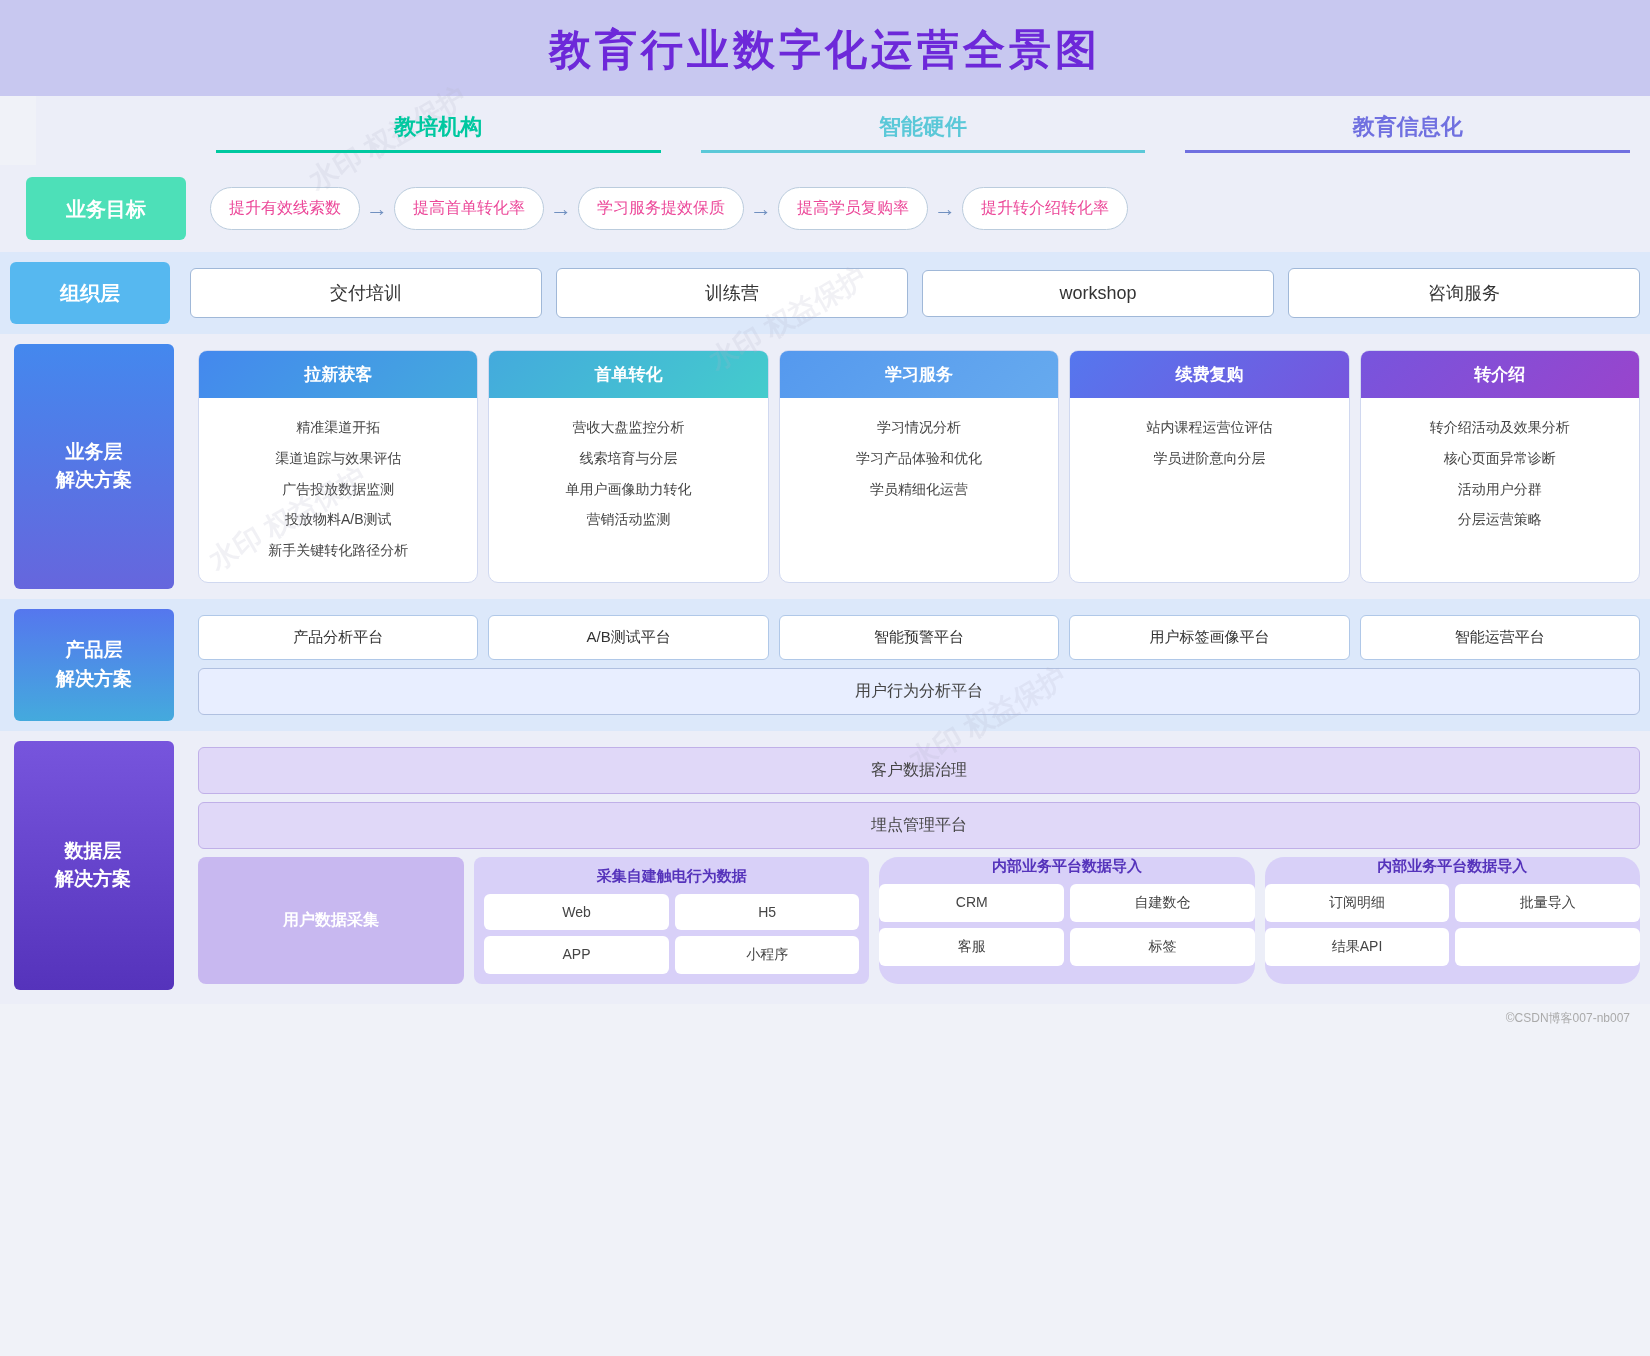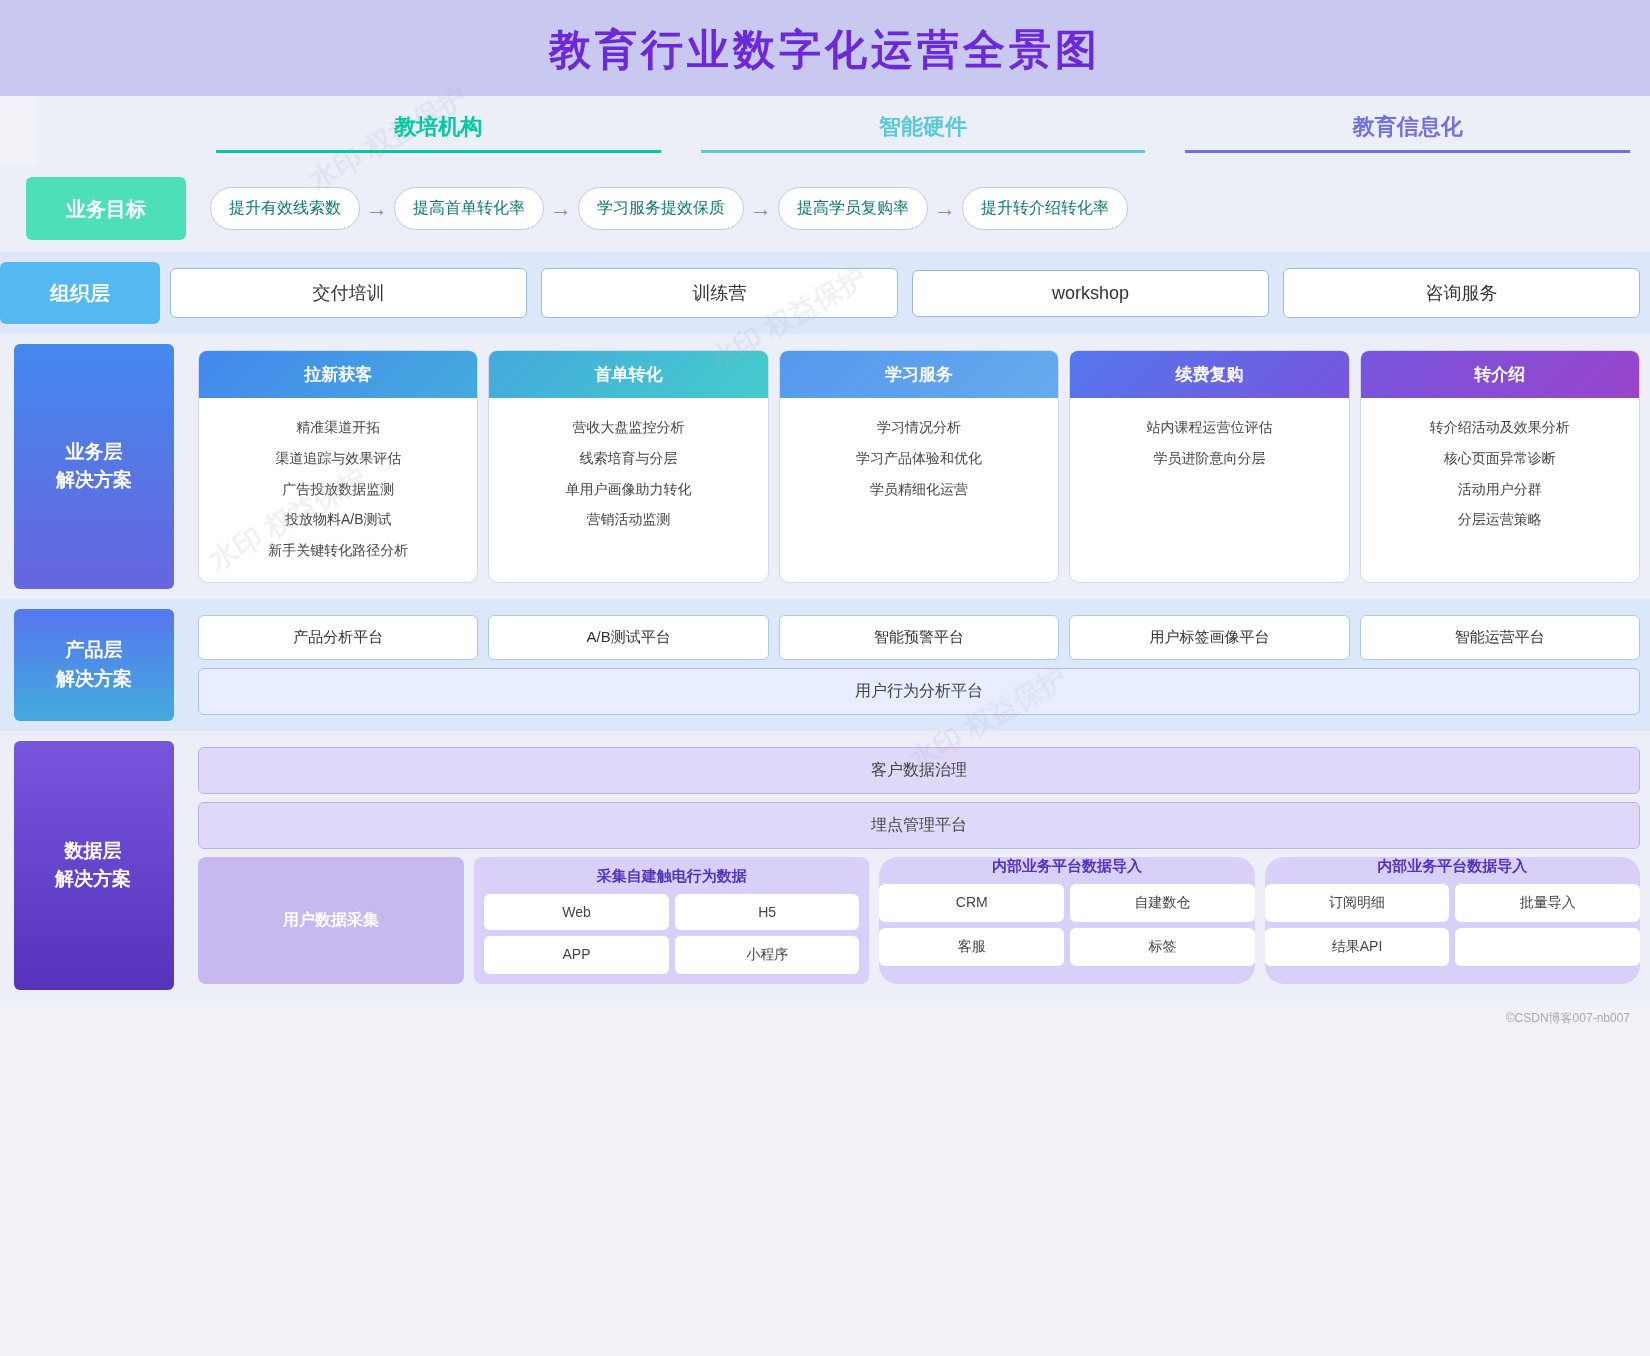--- a/index.html
+++ b/index.html
@@ -103,21 +103,21 @@
       flex: 1;
       padding: 10px 10px;
       gap: 0;
     }
     .goal-item {
       background: white;
       border: 1.5px solid #bcd;
       border-radius: 24px;
       padding: 10px 18px;
       font-size: 16px;
-      color: #0f766e;
+      color: #ec4899;
       white-space: nowrap;
       text-align: center;
     }
     .arrow {
       font-size: 22px;
       color: #7090c0;
       padding: 0 6px;
       flex-shrink: 0;
     }
 
@@ -388,21 +388,21 @@
       <span class="arrow">→</span>
       <div class="goal-item">学习服务提效保质</div>
       <span class="arrow">→</span>
       <div class="goal-item">提高学员复购率</div>
       <span class="arrow">→</span>
       <div class="goal-item">提升转介绍转化率</div>
     </div>
   </div>
 
   <div class="content-row org-row">
-    <div class="row-label" style="background:#56b8f0;border-radius:6px;margin:0 0;">组织层</div>
+    <div class="row-label" style="background:#56b8f0;border-radius:6px;margin:0 10px;">组织层</div>
     <div class="org-boxes">
       <div class="org-box">交付培训</div>
       <div class="org-box">训练营</div>
       <div class="org-box">workshop</div>
       <div class="org-box">咨询服务</div>
     </div>
   </div>
 
   <div class="content-row biz-layer-row">
     <div class="row-label" style="background:linear-gradient(180deg,#4488ee 0%,#6666dd 100%);border-radius:6px;margin:0 14px;white-space:pre-line;">业务层

